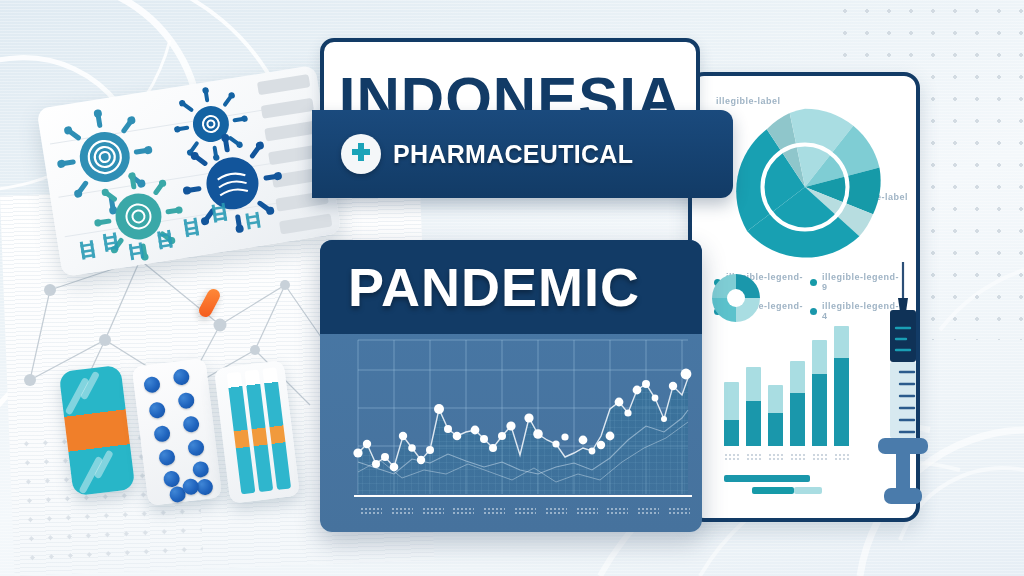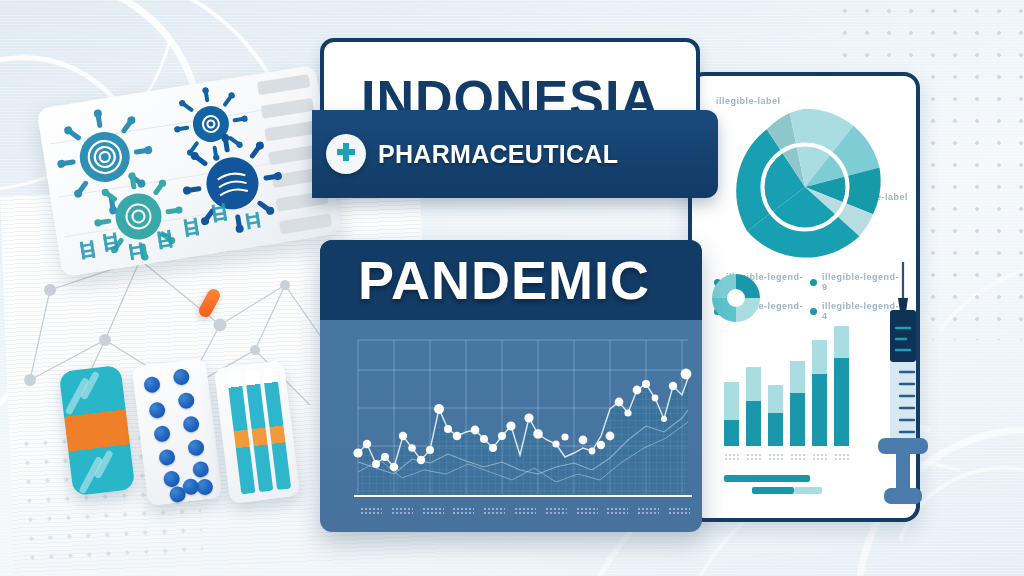--- a/index.html
+++ b/index.html
@@ -79,46 +79,46 @@
     background:linear-gradient(150deg,#ff8c3a 0%,#f4591c 100%);box-shadow:0 3px 7px rgba(0,0,0,.2);}
 
   
   .t-indo{
     position:absolute;left:320px;top:38px;width:372px;height:86px;
     background:#ffffff;border:4px solid #123b66;border-radius:14px;
     display:flex;align-items:center;justify-content:center;
     box-shadow:0 6px 14px rgba(40,70,100,.18);z-index:6;
   }
   .t-indo span{
-    color:#123b66;font-weight:bold;font-size:52px;letter-spacing:1px;line-height:1;margin-top:28px;
+    color:#123b66;font-weight:bold;font-size:60px;letter-spacing:1px;line-height:1;margin-top:28px;
   }
 
   
   .t-pharma{
     position:absolute;left:312px;top:110px;width:392px;height:88px;
     background:linear-gradient(180deg,#1a4a7d 0%,#123b66 100%);
     border-radius:0 12px 12px 0;
-    display:flex;align-items:center;gap:12px;padding-left:14px;
+    display:flex;align-items:center;gap:12px;padding-left:29px;
     box-shadow:0 7px 16px rgba(30,55,85,.30);z-index:7;
   }
   .cross-badge{width:40px;height:40px;border-radius:50%;background:#f4f7f9;
     display:flex;align-items:center;justify-content:center;flex:0 0 auto;
     box-shadow:0 2px 5px rgba(0,0,0,.25);}
   .t-pharma .txt{display:flex;flex-direction:column;line-height:1.0;}
   .t-pharma .txt span{color:#ffffff;font-weight:bold;font-size:25px;letter-spacing:.3px;
     text-shadow:0 2px 3px rgba(0,0,0,.35);}
 
   
   .pandemic{
     position:absolute;left:320px;top:240px;width:382px;height:292px;
     border-radius:12px;overflow:hidden;z-index:6;
     box-shadow:0 10px 24px rgba(30,55,85,.28);
     background:linear-gradient(180deg,#4878a6 0%,#46729d 100%);
   }
-  .pandemic .head{height:80px;background:#123b66;display:flex;align-items:center;padding-left:38px;}
+  .pandemic .head{height:94px;background:#123b66;display:flex;align-items:center;padding-left:28px;}
   .pandemic .head span{color:#ffffff;font-weight:bold;font-size:54px;letter-spacing:1px;
     text-shadow:0 3px 5px rgba(0,0,0,.35);}
   .pandemic .plot{position:absolute;left:0;right:0;top:82px;bottom:0;}
   .tickrow{position:absolute;left:40px;right:12px;bottom:16px;height:9px;display:flex;justify-content:space-between;}
   .tickrow i{width:22px;height:9px;opacity:.55;
     background-image:radial-gradient(circle,#dbe6f0 1px,rgba(0,0,0,0) 1.2px);background-size:4px 4px;}
 
   
   .dash{
     position:absolute;left:688px;top:72px;width:224px;height:442px;

